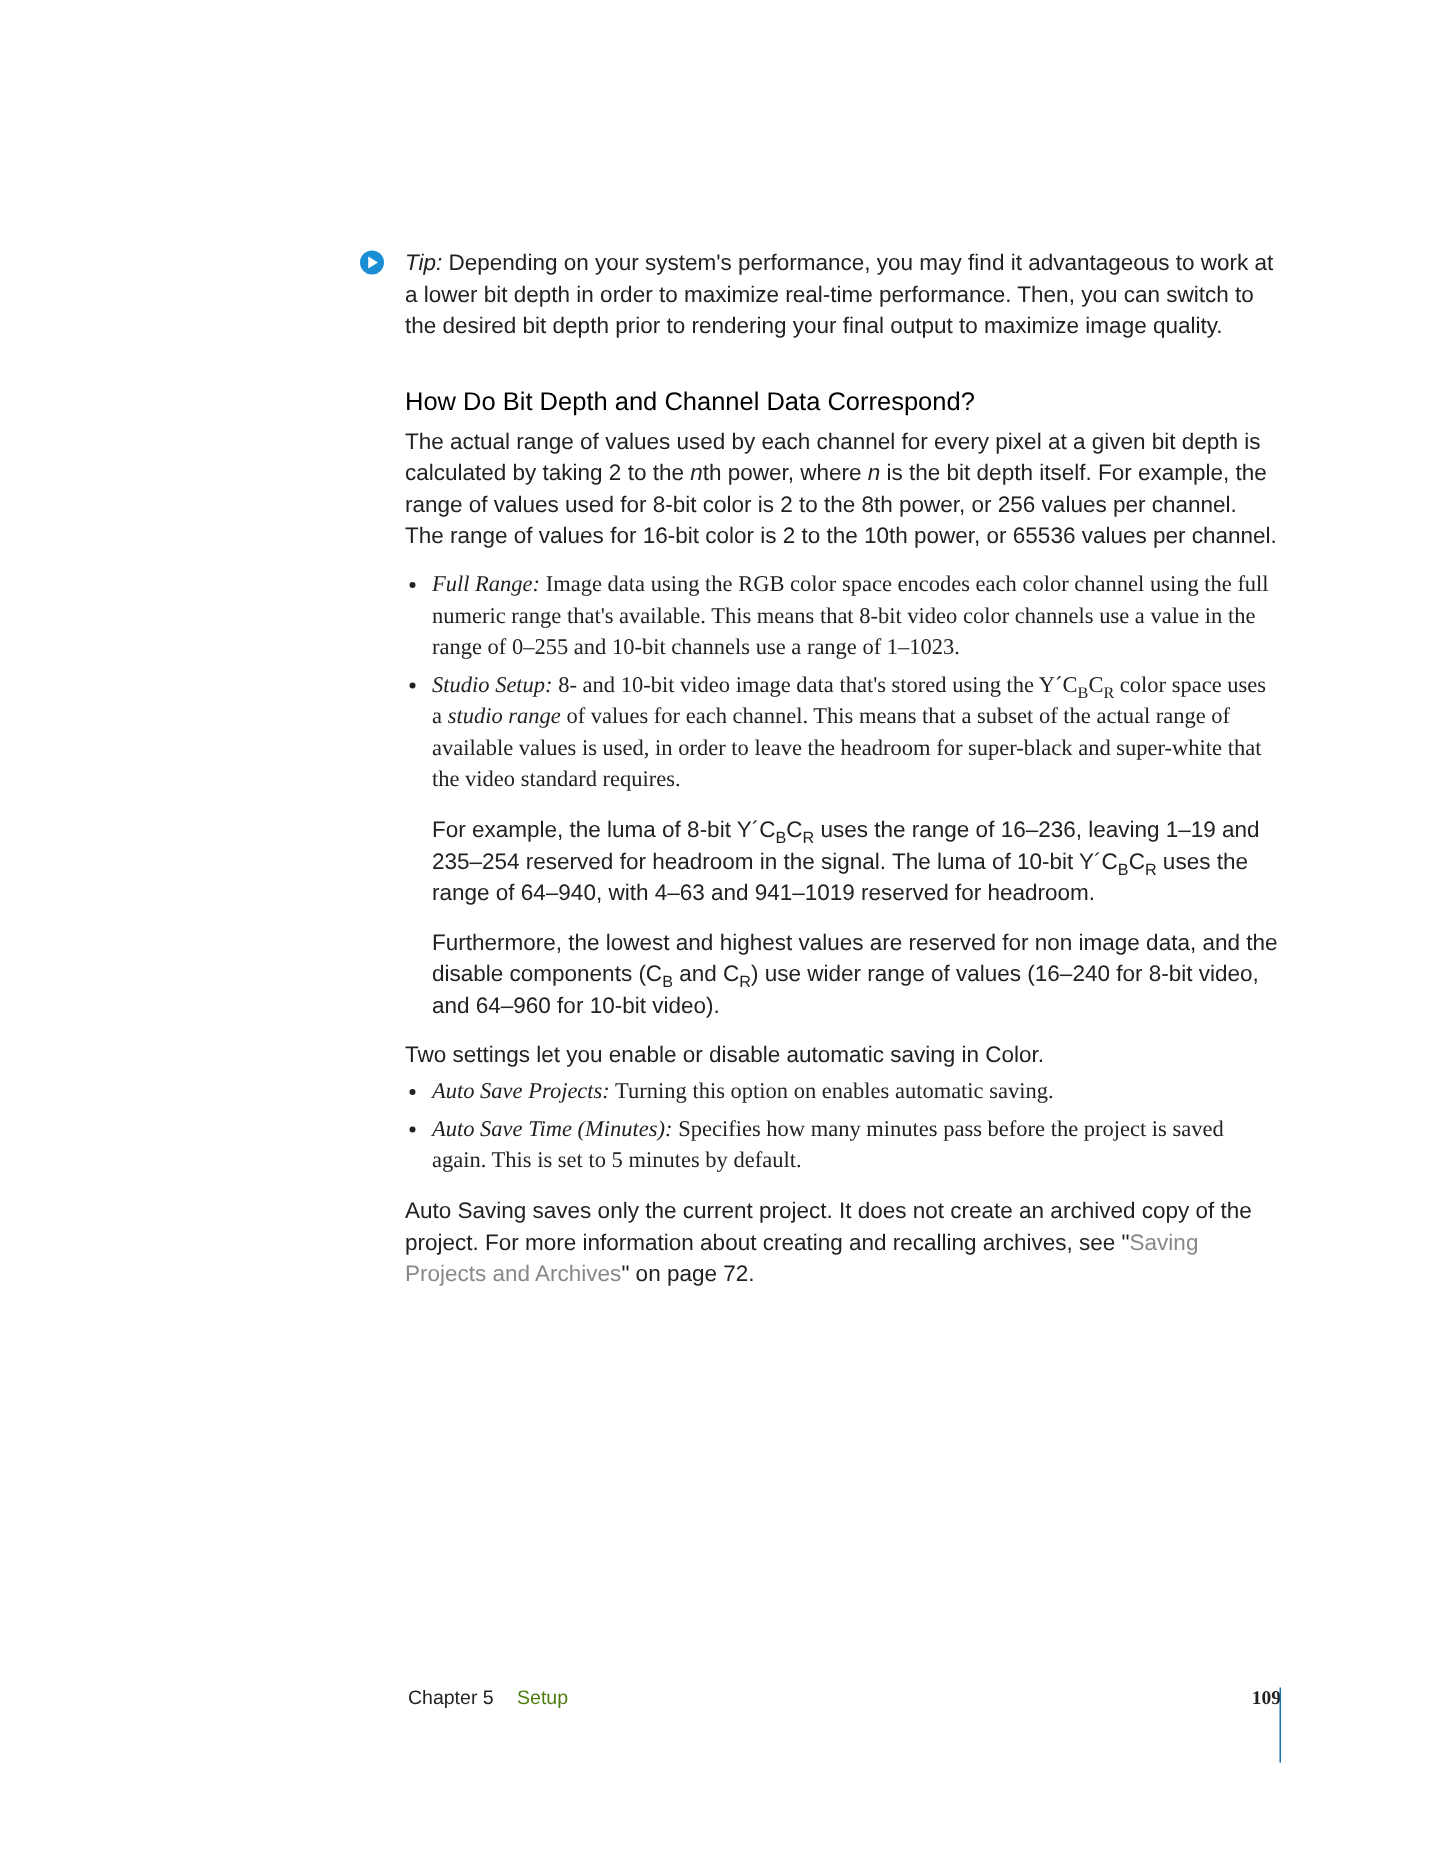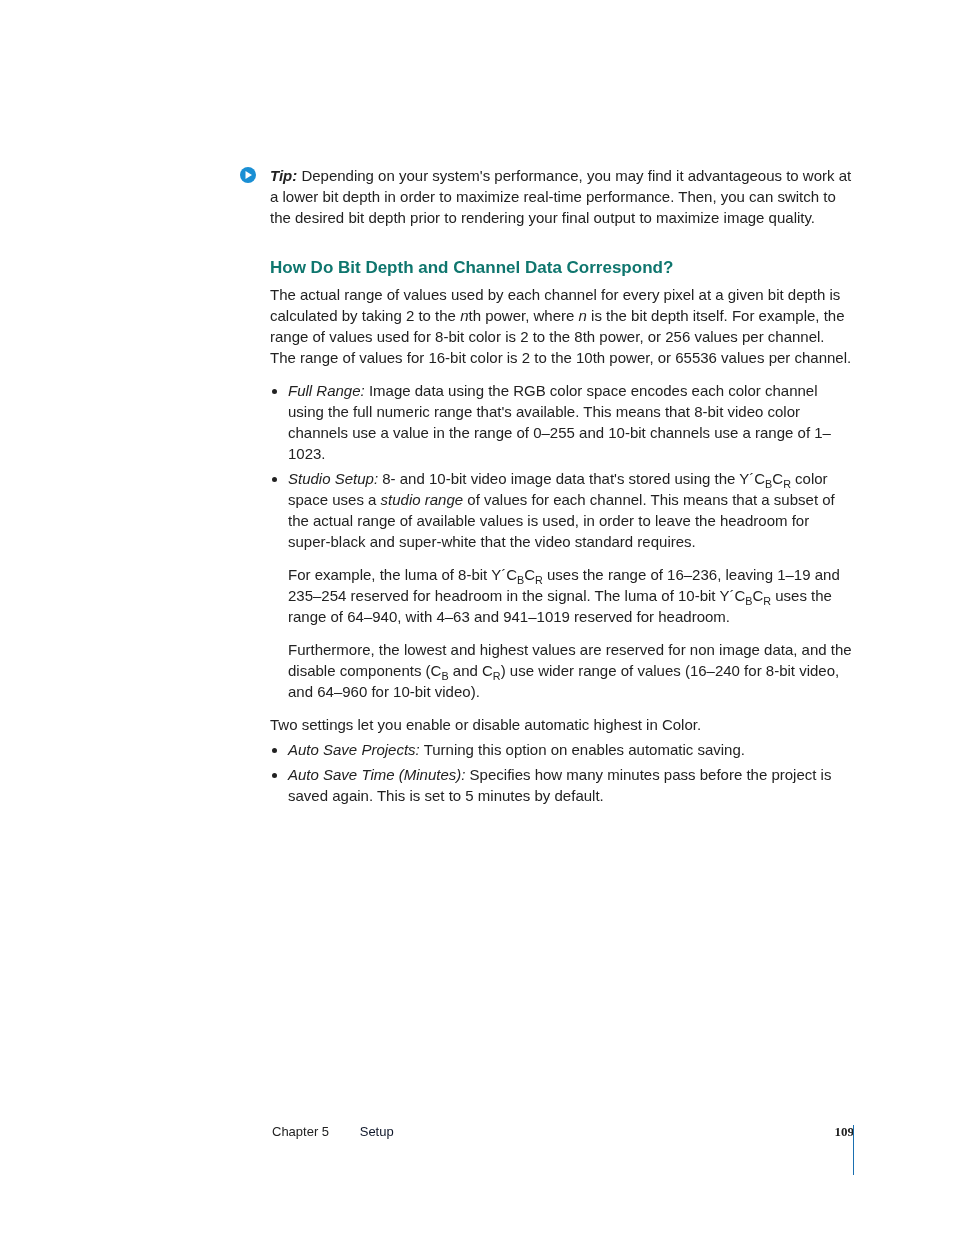--- a/index.html
+++ b/index.html
@@ -28,54 +28,55 @@
   }
   .tip-icon {
     position: absolute;
     left: -6px;
     top: 1px;
     width: 18px;
     height: 18px;
   }
   .tip-label {
     font-style: italic;
-    font-weight: 700;
+    font-weight: 400;
   }
   .h-blue {
-    color: #0f766e;
-    font-weight: 700;
+    color: #000000;
+    font-weight: 400;
     margin: 0 0 4px 0;
   }
   .h-section { font-size: 17px; }
   .h-sub { font-size: 16px; }
   p { margin: 0 0 12px 0; }
   ul {
     margin: 0 0 12px 0;
     padding-left: 18px;
+    font-family: Liberation Serif, serif;
   }
   li { margin-bottom: 4px; }
   .term { font-style: italic; }
   .sub { font-size: 0.72em; vertical-align: sub; line-height: 0; }
   .indent-para {
     margin-left: 18px;
     margin-top: 6px;
     margin-bottom: 12px;
   }
   .footer {
     position: absolute;
     left: 272px;
     right: 100px;
     bottom: 94px;
     display: flex;
     justify-content: space-between;
     align-items: center;
     font-size: 13px;
   }
   .footer-left .chapter { font-weight: 400; margin-right: 12px; }
-  .footer-left .setup { color: #0f172a; margin-left: 15px; }
+  .footer-left .setup { color: #4d7c0f; }
   .footer-right { font-weight: 700; font-family: Liberation Serif, serif; }
   .right-rule {
     position: absolute;
     right: 100px;
     top: 1125px;
     width: 1px;
     height: 50px;
     background: #1a6fb0;
   }
   .link-text { color: #888; }
@@ -118,33 +119,36 @@
 
   <p class="indent-para">
     <span>For example, the luma of 8-bit Y´C</span><span class="sub">B</span><span>C</span><span class="sub">R</span><span> uses the range of 16–236, leaving 1–19 and 235–254 reserved for headroom in the signal. The luma of 10-bit Y´C</span><span class="sub">B</span><span>C</span><span class="sub">R</span><span> uses the range of 64–940, with 4–63 and 941–1019 reserved for headroom.</span>
   </p>
 
   <p class="indent-para">
     <span>Furthermore, the lowest and highest values are reserved for non image data, and the disable components (C</span><span class="sub">B</span><span> and C</span><span class="sub">R</span><span>) use wider range of values (16–240 for 8-bit video, and 64–960 for 10-bit video).</span>
   </p>
 
 
-  <p style="margin-bottom:4px;">Two settings let you enable or disable automatic highest in Color.</p>
+  <p style="margin-bottom:4px;">Two settings let you enable or disable automatic saving in Color.</p>
 
   <ul>
     <li>
       <span class="term">Auto Save Projects:</span>
       <span>Turning this option on enables automatic saving.</span>
     </li>
     <li>
       <span class="term">Auto Save Time (Minutes):</span>
       <span>Specifies how many minutes pass before the project is saved again. This is set to 5 minutes by default.</span>
     </li>
   </ul>
 
+  <p>
+    <span>Auto Saving saves only the current project. It does not create an archived copy of the project. For more information about creating and recalling archives, see "</span><span class="link-text">Saving Projects and Archives</span><span>" on page 72.</span>
+  </p>
 
   <div class="footer">
     <div class="footer-left">
       <span class="chapter">Chapter 5</span>
       <span class="setup">Setup</span>
     </div>
     <div class="footer-right">109</div>
   </div>
   <div class="right-rule"></div>
 

